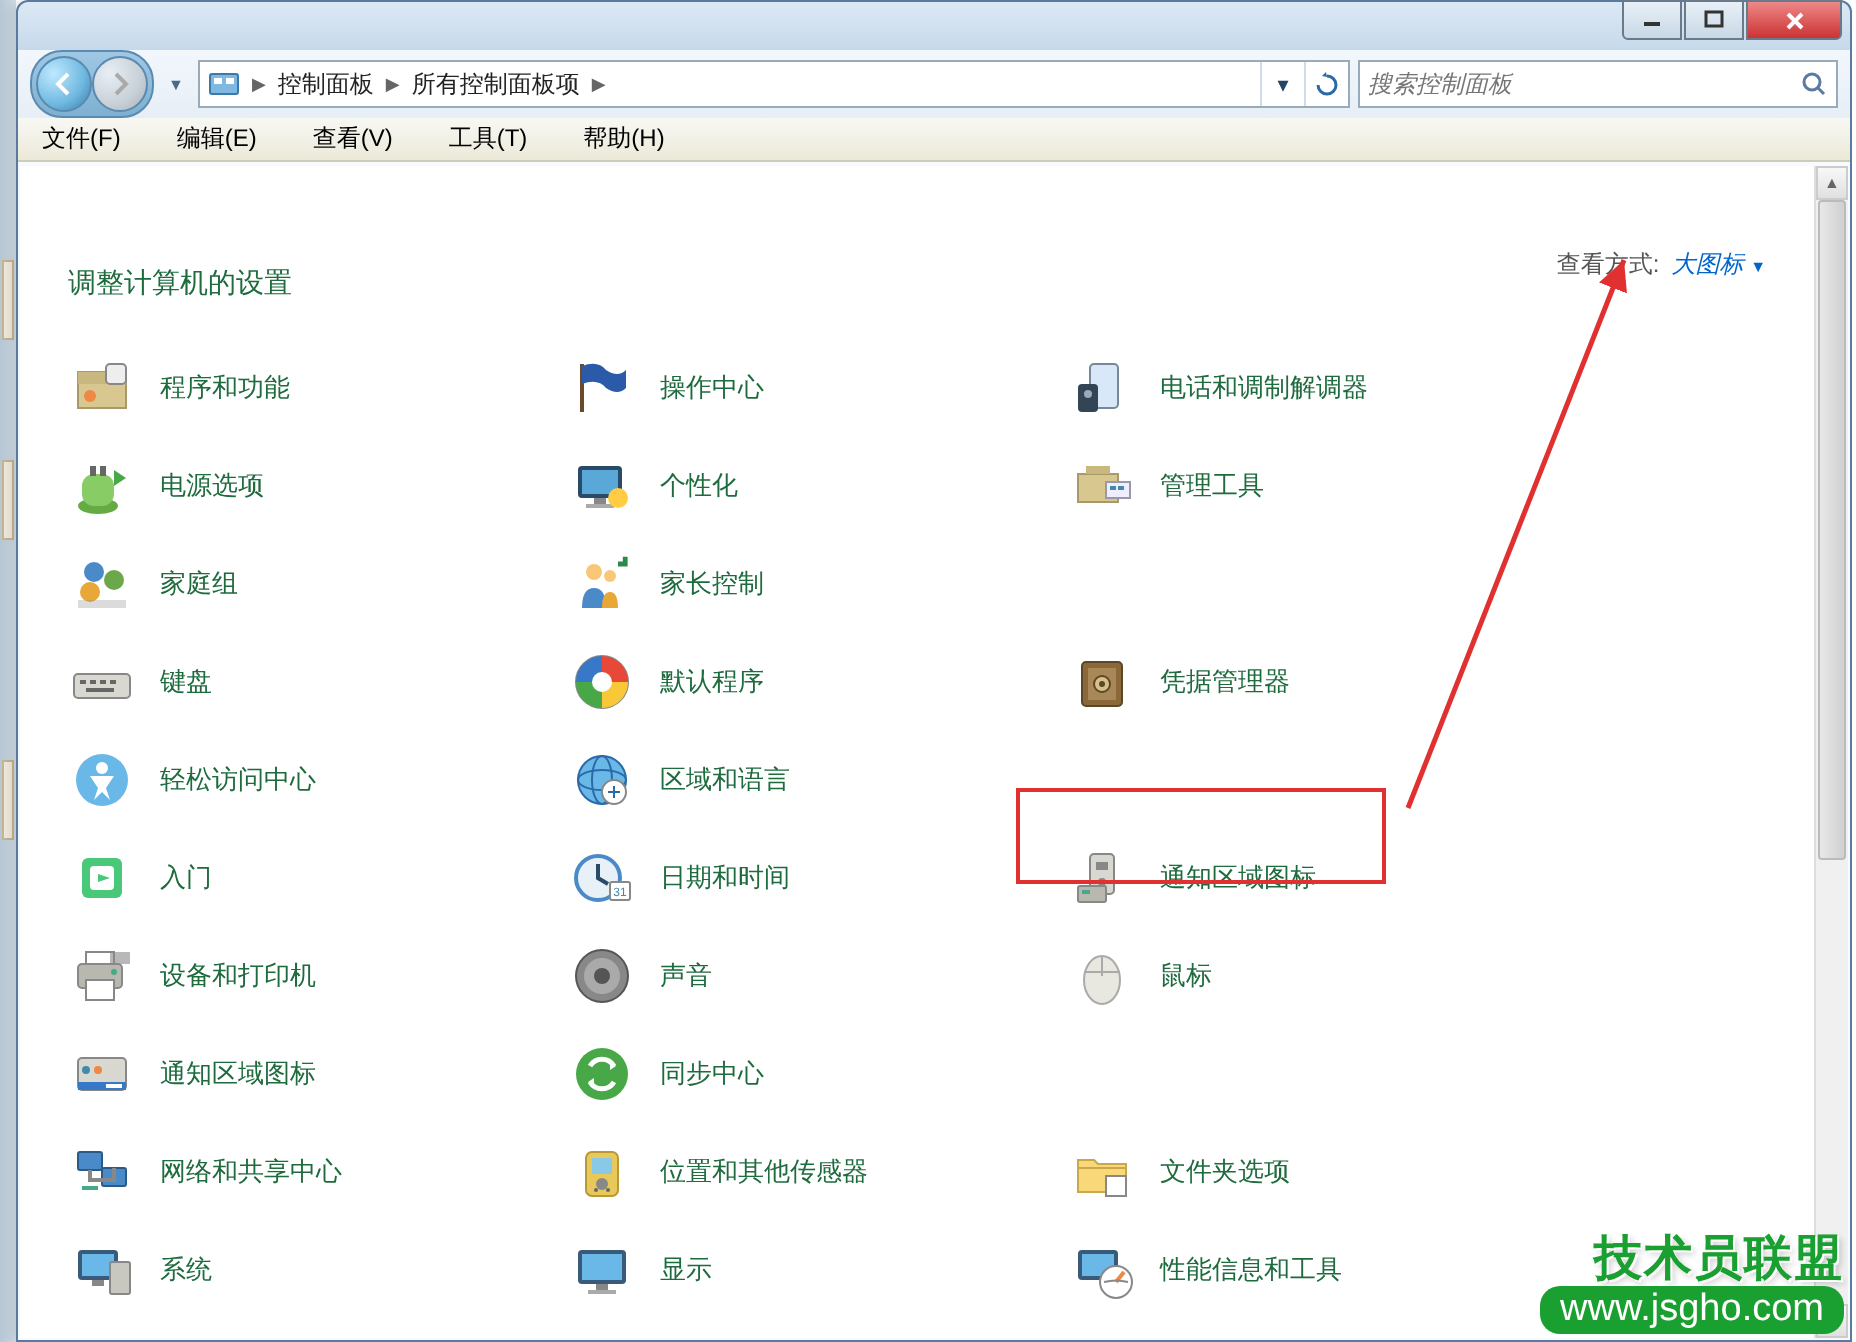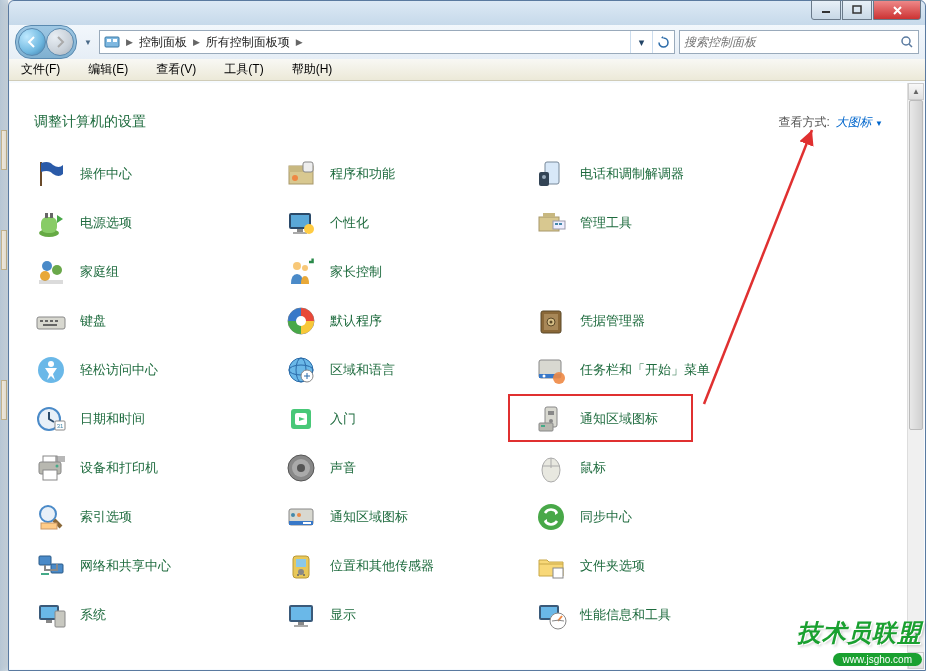--- a/index.html
+++ b/index.html
@@ -34,37 +34,37 @@
 .menu-bar { height: 22px; background: linear-gradient(#f8f8f4,#ece9d8); display: flex; align-items: center; padding: 0 6px; font-size: 12px; gap: 16px; border-bottom: 1px solid #d0ccb8; }
 .menu-item { padding: 2px 6px; cursor: pointer; }
 
 .content-area { position: absolute; top: 82px; left: 1px; right: 18px; bottom: 1px; background: #fff; overflow: hidden; }
 .scrollbar { position: absolute; top: 82px; right: 1px; width: 17px; bottom: 1px; background: #f0f0f0; border-left: 1px solid #ddd; }
 .scroll-btn { height: 17px; background: linear-gradient(#f8f8f8,#e0e0e0); border: 1px solid #ccc; display:flex; align-items:center; justify-content:center; font-size:8px; color:#666; cursor:pointer;}
 .scroll-thumb { position: absolute; top: 17px; left: 1px; right: 1px; height: 330px; background: linear-gradient(90deg,#e8e8e8,#d0d0d0); border: 1px solid #bbb; border-radius: 2px; cursor:pointer;}
 .scroll-btn.bottom { position: absolute; bottom: 0; left:0; right:0;}
 
 .header-row { display: flex; justify-content: space-between; align-items: center; padding: 30px 24px 18px 24px; }
-.page-title { color: #1e6b3e; font-size: 14px; }
+.page-title { color: #1e6b3e; font-size: 14px; margin-top: 20px; }
 .view-by { font-size: 12px; color: #555; display: flex; align-items: center; gap: 6px; }
 .view-by a { color: #0066cc; text-decoration: none; cursor: pointer; font-style: italic; }
 .view-arrow { color: #0066cc; font-size: 8px; }
 
 .items-grid { padding: 0 18px; }
 .item-row { display: flex; }
 .cp-item { width: 250px; height: 49px; display: flex; align-items: center; gap: 12px; padding-left: 6px; cursor: pointer; }
 .cp-icon { width: 34px; height: 34px; display: flex; align-items: center; justify-content: center; flex-shrink: 0; }
 .cp-label { color: #1e6b3e; font-size: 13px; }
 
 .highlight-box { position: absolute; border: 2px solid #e03030; pointer-events: none; }
 .arrow-svg { position: absolute; pointer-events: none; }
 
 .watermark { position: absolute; right: 6px; bottom: 4px; text-align: right; }
-.wm1 { font-size: 24px; font-weight: bold; font-style: italic; color: #1aa030; text-shadow: 1px 1px 0 #fff, 2px 2px 3px rgba(0,0,0,0.2); letter-spacing:1px;}
-.wm2 { display:inline-block; background: #1aa030; color: #fff; font-size: 10px; padding: 1px 10px; border-radius: 10px; margin-top:-2px;}
+.wm1 { font-size: 24px; font-weight: bold; color: #1aa030; text-shadow: 1px 1px 0 #fff, 2px 2px 3px rgba(0,0,0,0.2); letter-spacing:1px;}
+.wm2 { display:inline-block; background: #1aa030; color: #fff; font-size: 19px; padding: 1px 10px; border-radius: 10px; margin-top:-2px;}
 
 .left-edge { position:absolute; left:0; top:0; width:8px; height:671px; background: linear-gradient(90deg,#b8c8d6,#d6e2ec); }
 .left-edge .stub{ position:absolute; width:6px; left:1px; background:#f4ede0; border:1px solid #c8b890;}
 
 svg { display:block; }
 </style>
 </head>
 <body>
 
 <div class="left-edge">
@@ -159,36 +159,36 @@
         <span>查看方式:</span>
         <a><span>大图标</span> <span class="view-arrow">▼</span></a>
       </div>
     </div>
 
     <div class="items-grid" id="items-grid">
         <div class="item-row">
           <div class="cp-item">
             <span class="cp-icon">
               <svg width="32" height="32">
-                <path d="M6 4 L6 28" stroke="#6a4a2a" stroke-width="2"></path>
-                <path d="M6 5 Q14 2 18 7 Q24 11 28 7 L28 16 Q24 20 18 16 Q14 11 6 14 Z" fill="#2a5aa8"></path>
-              </svg>
-            </span>
-            <span class="cp-label">操作中心</span>
-          </div>
-          <div class="cp-item">
-            <span class="cp-icon">
-              <svg width="32" height="32">
                 <rect x="4" y="8" width="24" height="18" fill="#d8c890" stroke="#a8986a"></rect>
                 <rect x="4" y="8" width="24" height="6" fill="#c8b880"></rect>
                 <rect x="18" y="4" width="10" height="10" rx="2" fill="#eee" stroke="#888"></rect>
                 <circle cx="10" cy="20" r="3" fill="#e84"></circle>
               </svg>
             </span>
             <span class="cp-label">程序和功能</span>
+          </div>
+          <div class="cp-item">
+            <span class="cp-icon">
+              <svg width="32" height="32">
+                <path d="M6 4 L6 28" stroke="#6a4a2a" stroke-width="2"></path>
+                <path d="M6 5 Q14 2 18 7 Q24 11 28 7 L28 16 Q24 20 18 16 Q14 11 6 14 Z" fill="#2a5aa8"></path>
+              </svg>
+            </span>
+            <span class="cp-label">操作中心</span>
           </div>
           <div class="cp-item">
             <span class="cp-icon">
               <svg width="32" height="32">
                 <rect x="10" y="4" width="14" height="22" rx="2" fill="#d8e8f8" stroke="#789"></rect>
                 <rect x="4" y="14" width="10" height="14" rx="2" fill="#345"></rect>
                 <circle cx="9" cy="19" r="2" fill="#9ab"></circle>
               </svg>
             </span>
             <span class="cp-label">电话和调制解调器</span>
@@ -312,53 +312,42 @@
               <svg width="32" height="32">
                 <circle cx="16" cy="16" r="12" fill="#6ab8e8" stroke="#2a6aa8"></circle>
                 <ellipse cx="16" cy="16" rx="12" ry="5" fill="none" stroke="#2a6aa8"></ellipse>
                 <ellipse cx="16" cy="16" rx="5" ry="12" fill="none" stroke="#2a6aa8"></ellipse>
                 <circle cx="22" cy="22" r="6" fill="#fff" stroke="#888"></circle>
                 <path d="M22 19 L22 25 M19 22 L25 22" stroke="#2a6aa8"></path>
               </svg>
             </span>
             <span class="cp-label">区域和语言</span>
           </div>
-          <div class="cp-item">
-            <span class="cp-icon">
-              <svg width="32" height="32">
-                <rect x="4" y="6" width="22" height="18" rx="2" fill="#d8d8d0" stroke="#888"></rect>
-                <rect x="4" y="20" width="22" height="4" fill="#3878c8"></rect>
-                <circle cx="9" cy="22" r="1.5" fill="#fff"></circle>
-                <circle cx="24" cy="24" r="6" fill="#e84" opacity="0.9"></circle>
-              </svg>
-            </span>
-            <span class="cp-label">任务栏和「开始」菜单</span>
-          </div>
-        </div>
-        <div class="item-row">
+        </div>
+        <div class="item-row">
+          <div class="cp-item">
+            <span class="cp-icon">
+              <svg width="32" height="32">
+                <rect x="6" y="6" width="20" height="20" rx="3" fill="#48c878"></rect>
+                <rect x="10" y="10" width="12" height="12" rx="2" fill="#fff"></rect>
+                <path d="M14 14 L20 16 L14 18 Z" fill="#48c878"></path>
+              </svg>
+            </span>
+            <span class="cp-label">入门</span>
+          </div>
           <div class="cp-item">
             <span class="cp-icon">
               <svg width="32" height="32">
                 <circle cx="14" cy="16" r="11" fill="#e8f0f8" stroke="#4a8ac8" stroke-width="2"></circle>
                 <path d="M14 9 L14 16 L19 19" stroke="#2a4a6a" stroke-width="2" fill="none"></path>
                 <rect x="20" y="18" width="10" height="9" rx="1" fill="#fff" stroke="#888"></rect>
                 <text x="25" y="25" font-size="6" text-anchor="middle" fill="#48a">31</text>
               </svg>
             </span>
             <span class="cp-label">日期和时间</span>
-          </div>
-          <div class="cp-item">
-            <span class="cp-icon">
-              <svg width="32" height="32">
-                <rect x="6" y="6" width="20" height="20" rx="3" fill="#48c878"></rect>
-                <rect x="10" y="10" width="12" height="12" rx="2" fill="#fff"></rect>
-                <path d="M14 14 L20 16 L14 18 Z" fill="#48c878"></path>
-              </svg>
-            </span>
-            <span class="cp-label">入门</span>
           </div>
           <div class="cp-item">
             <span class="cp-icon">
               <svg width="32" height="32">
                 <rect x="10" y="4" width="12" height="20" rx="2" fill="#d8d8d0" stroke="#888"></rect>
                 <rect x="13" y="8" width="6" height="4" fill="#888"></rect>
                 <circle cx="16" cy="18" r="2" fill="#888"></circle>
                 <rect x="4" y="20" width="14" height="8" rx="1" fill="#b8b8b0" stroke="#888"></rect>
                 <rect x="6" y="22" width="4" height="2" fill="#4a8"></rect>
               </svg>
@@ -394,30 +383,20 @@
               <svg width="32" height="32">
                 <ellipse cx="16" cy="18" rx="9" ry="12" fill="#e8e8e0" stroke="#aaa"></ellipse>
                 <path d="M16 6 L16 16" stroke="#aaa"></path>
                 <path d="M7 14 L25 14" stroke="#aaa"></path>
               </svg>
             </span>
             <span class="cp-label">鼠标</span>
           </div>
         </div>
         <div class="item-row">
-          <div class="cp-item">
-            <span class="cp-icon">
-              <svg width="32" height="32">
-                <circle cx="13" cy="13" r="8" fill="#e8f0f8" stroke="#4a8ac8" stroke-width="2"></circle>
-                <path d="M19 19 L26 26" stroke="#8a6838" stroke-width="4"></path>
-                <rect x="6" y="22" width="16" height="6" fill="#fc8" stroke="#c96"></rect>
-              </svg>
-            </span>
-            <span class="cp-label">索引选项</span>
-          </div>
           <div class="cp-item">
             <span class="cp-icon">
               <svg width="32" height="32">
                 <rect x="4" y="8" width="24" height="16" rx="2" fill="#d8d8d0" stroke="#888"></rect>
                 <rect x="4" y="20" width="24" height="4" fill="#3878c8"></rect>
                 <rect x="18" y="21" width="8" height="2" fill="#fff"></rect>
                 <circle cx="8" cy="14" r="2" fill="#48a"></circle>
                 <circle cx="14" cy="14" r="2" fill="#e84"></circle>
               </svg>
             </span>

